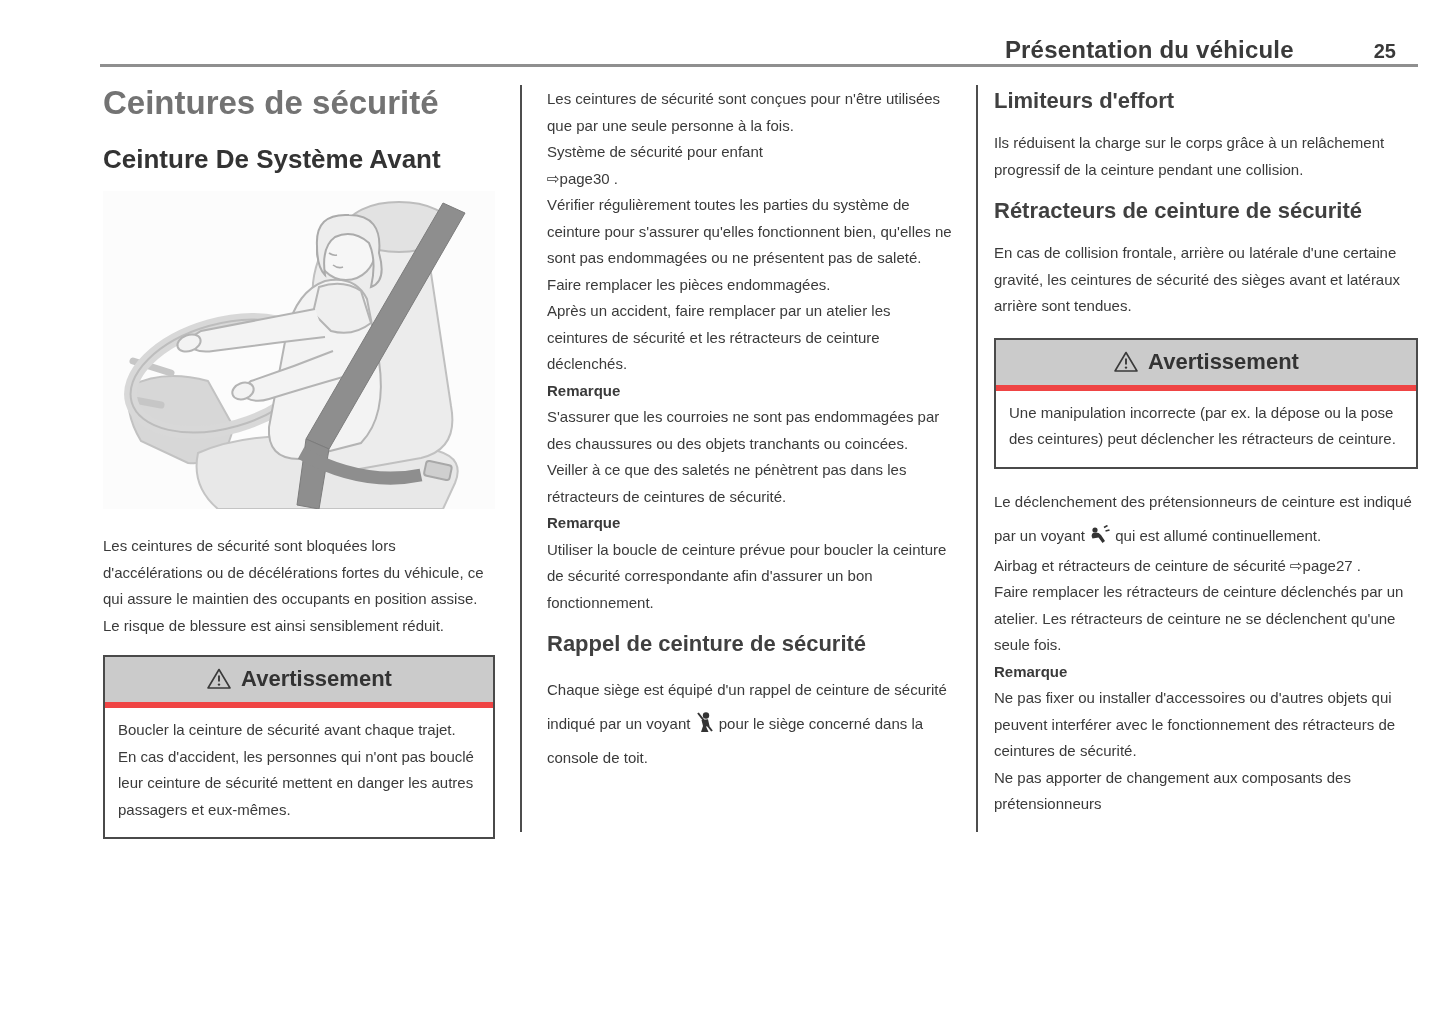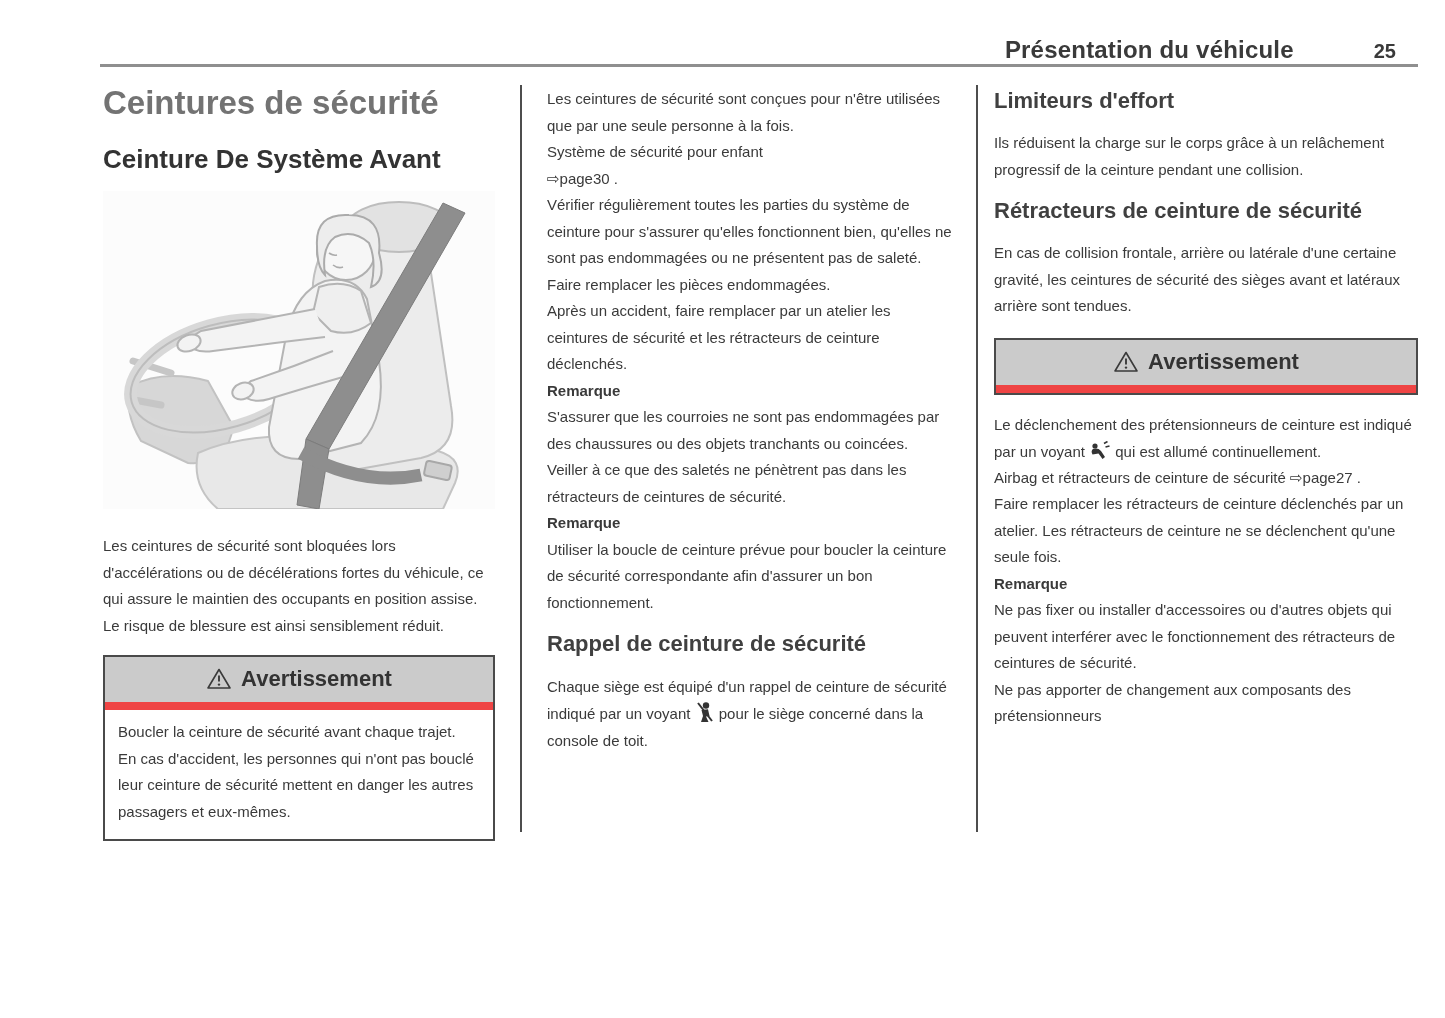--- a/index.html
+++ b/index.html
@@ -48,30 +48,30 @@
     width:392px; height:318px; margin:2px 0 24px 0;
     background:#fcfcfc;
   }
 
   
   .warning { border:2px solid #4a4a4a; background:#ffffff; }
   .warning.mt { margin-top:16px; }
   .warning.mid-margins { margin:18px 0 16px 0; }
   .warning-header {
     background:#cbcbcb;
-    border-bottom:8px solid #ef4444;
+    border-bottom:6px solid #ef4444;
     display:flex; justify-content:center; align-items:center; gap:9px;
     padding:9px 6px 10px 6px;
     font-size:22px; font-weight:bold; color:#333;
   }
   .warning-body { padding:9px 13px 14px 13px; }
 
   .tri svg { display:block; }
   .inline-icon svg { vertical-align:-4px; }
-  .icon-line { line-height:27px; }
+  .icon-line { line-height:34px; }
 </style>
 </head>
 <body>
 
 <div class="page">
 
   <div class="header">
     <span class="header-title">Présentation du véhicule</span>
     <span class="header-page">25</span>
   </div>
@@ -178,20 +178,23 @@
       <div class="warning-header">
         <span class="tri">
           <svg width="26" height="24" viewBox="0 0 26 24">
               <path d="M13 2.5 L24 21 H2 Z" fill="none" stroke="#3a3a3a" stroke-width="1.6" stroke-linejoin="round"></path>
               <line x1="13" y1="8.5" x2="13" y2="14.5" stroke="#3a3a3a" stroke-width="1.9"></line>
               <circle cx="13" cy="17.6" r="1.2" fill="#3a3a3a"></circle>
             </svg>
         </span>
         <span>Avertissement</span>
       </div>
+      <div class="warning-body">
+        <p>Une manipulation incorrecte (par ex. la dépose ou la pose des ceintures) peut déclencher les rétracteurs de ceinture.</p>
+      </div>
     </div>
 
     <p class="icon-line">
       <span>Le déclenchement des prétensionneurs de ceinture est indiqué par un voyant </span><span class="inline-icon"><svg width="22" height="20" viewBox="0 0 22 20">
             <circle cx="6" cy="5" r="2.6" fill="#333"></circle>
             <path d="M4 8 Q9 6.5 12 10 L16 16 L13.5 18 L9.5 12.5 L3.5 13.5 Q1.5 10 4 8 Z" fill="#333"></path>
             <line x1="15" y1="2.5" x2="18.5" y2="0.5" stroke="#333" stroke-width="1.6"></line>
             <line x1="16.5" y1="6" x2="20.5" y2="5" stroke="#333" stroke-width="1.6"></line>
           </svg></span><span> qui est allumé continuellement.</span>
     </p>

